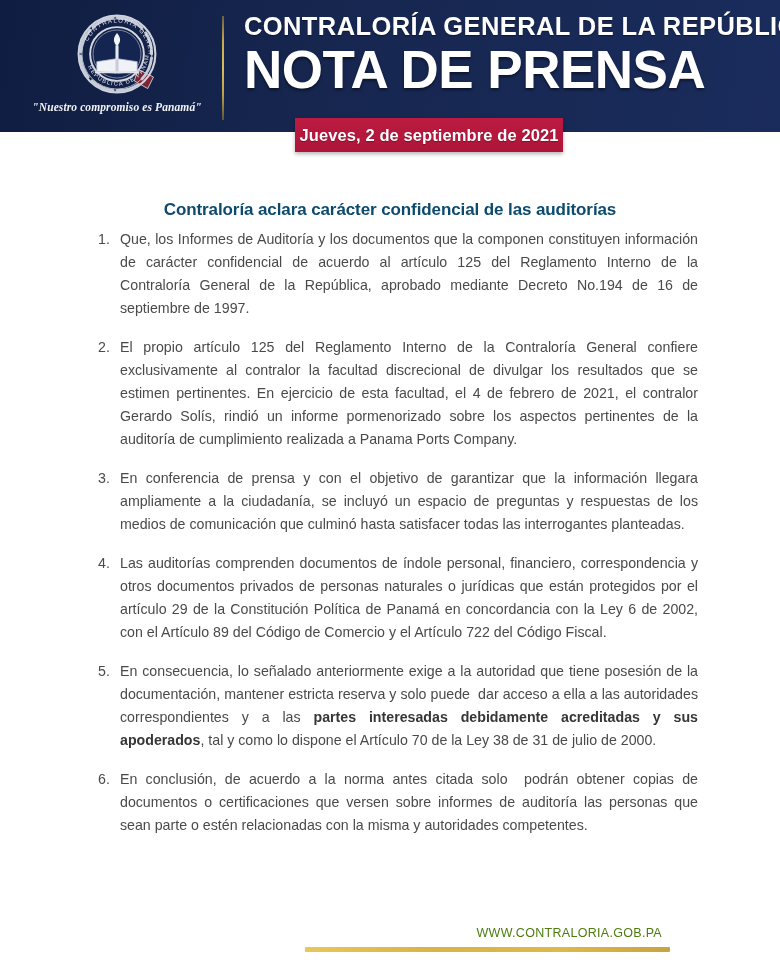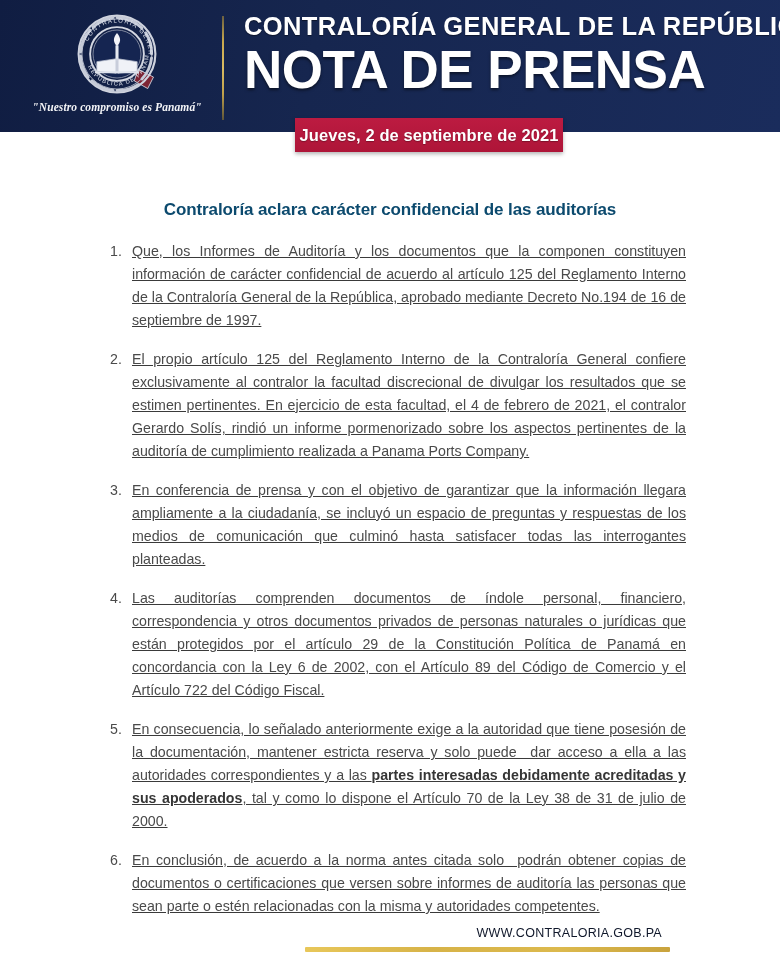--- a/index.html
+++ b/index.html
@@ -128,25 +128,24 @@
     width: 614px;
   }
   .intro {
     font-size: 14.2px;
     line-height: 1.62;
     text-align: justify;
     color: #4a4a4a;
     margin: 0 0 14px 0;
   }
   ol.items {
-    margin: 12px;
+    margin: 0;
     padding: 0 0 0 0;
     list-style: none;
     counter-reset: item;
-    text-decoration: underline;
   }
   ol.items > li {
     position: relative;
     padding-left: 36px;
     margin-bottom: 16px;
     font-size: 14.2px;
     line-height: 1.62;
     text-align: justify;
     color: #4a4a4a;
   }
@@ -187,21 +186,21 @@
     left: 305px;
     top: 28px;
     width: 365px;
     text-align: right;
   }
   .footer-web-text {
     font-family: "Liberation Sans", sans-serif;
     font-size: 12.5px;
     font-weight: normal;
     letter-spacing: 0.3px;
-    color: #0f172a;
+    color: #4d7c0f;
     display: inline-block;
     padding-right: 8px;
   }
   .footer-rule {
     position: absolute;
     left: 305px;
     top: 52px;
     width: 365px;
     height: 5px;
     background: linear-gradient(90deg, #e8c75a 0%, #d7b348 35%, #dcb94d 70%, #c9a33d 100%);

